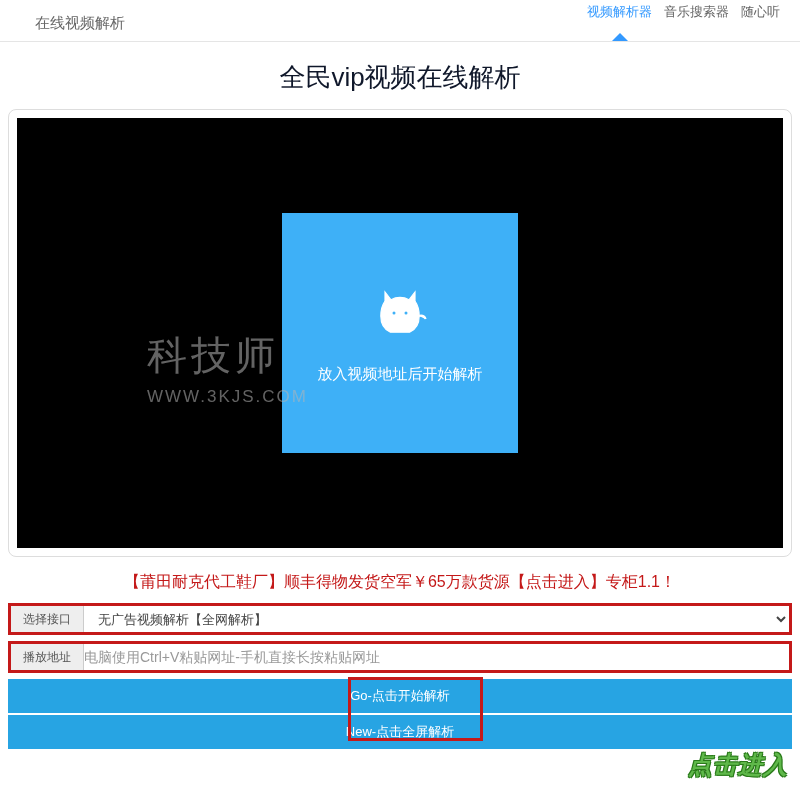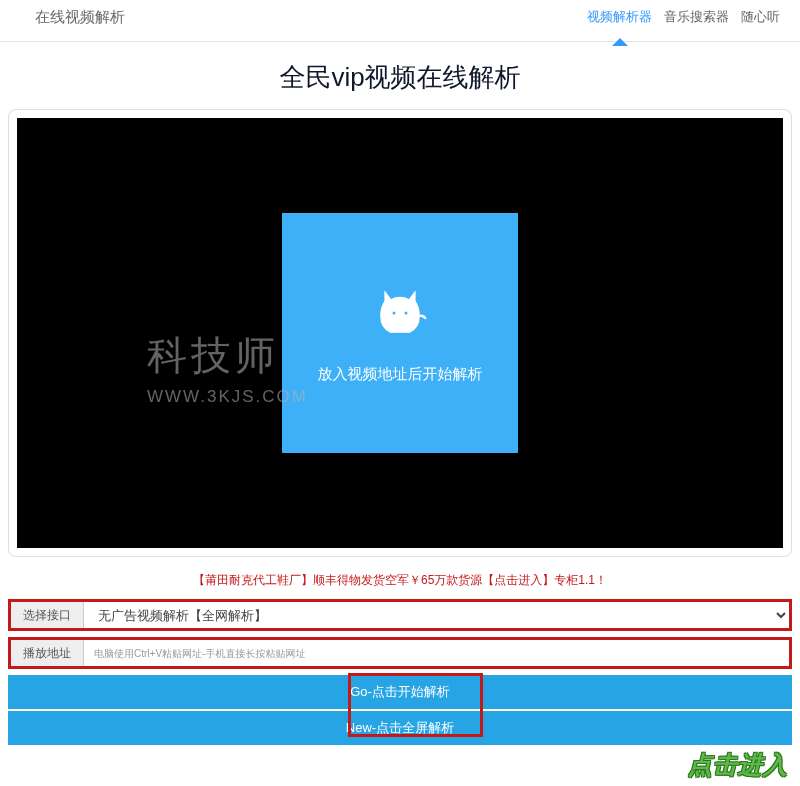--- a/index.html
+++ b/index.html
@@ -1,22 +1,22 @@
 <!DOCTYPE html>
 <html><head>
   <meta charset="utf-8">
   <style>
     * { margin: 0; padding: 0; box-sizing: border-box; }
     body { font-family: "Microsoft YaHei", Arial, sans-serif; background: #fff; width: 800px; }
     
     .header {
       display: flex;
       justify-content: space-between;
-      align-items: flex-start;
-      padding: 8px 20px 24px 35px;
+      align-items: flex-end;
+      padding: 8px 20px 8px 35px;
       border-bottom: 1px solid #e5e5e5;
       height: 42px;
     }
     .brand { color: #666; font-size: 15px; }
     .nav { display: flex; gap: 12px; }
     .nav-item { color: #666; font-size: 13px; cursor: pointer; position: relative; padding-bottom: 12px; }
     .nav-item.active { color: #3399ff; }
     .nav-item.active::after {
       content: '';
       position: absolute;
@@ -63,21 +63,21 @@
       background: #3eb0f7;
       display: flex;
       flex-direction: column;
       align-items: center;
       justify-content: center;
       gap: 18px;
     }
     .cat-icon svg { width: 60px; height: 60px; }
     .player-text { color: #fff; font-size: 15px; }
     
-    .ad-link { text-align: center; color: #c41919; font-size: 12px; margin: 10px 12px; cursor: pointer; }
+    .ad-link { text-align: center; color: #c41919; font-size: 16px; margin: 10px 12px; cursor: pointer; }
     
     .input-row {
       border: 3px solid #c41919;
       display: flex;
       margin: 0 8px 6px;
       height: 32px;
       align-items: stretch;
     }
     .input-label {
       background: #eee;
@@ -95,22 +95,22 @@
       padding: 0 10px;
       font-size: 13px;
       color: #444;
       background: #fff;
       outline: none;
       font-family: inherit;
     }
     .input-text {
       flex: 1;
       border: none;
-      padding: 0 10px;
-      font-size: 10px;
+      padding: 0 0;
+      font-size: 14px;
       color: #444;
       outline: none;
       font-family: inherit;
     }
     .input-text::placeholder { color: #999; }
     
     .btn-row {
       display: flex;
       flex-direction: column;
       margin: 0 8px;

